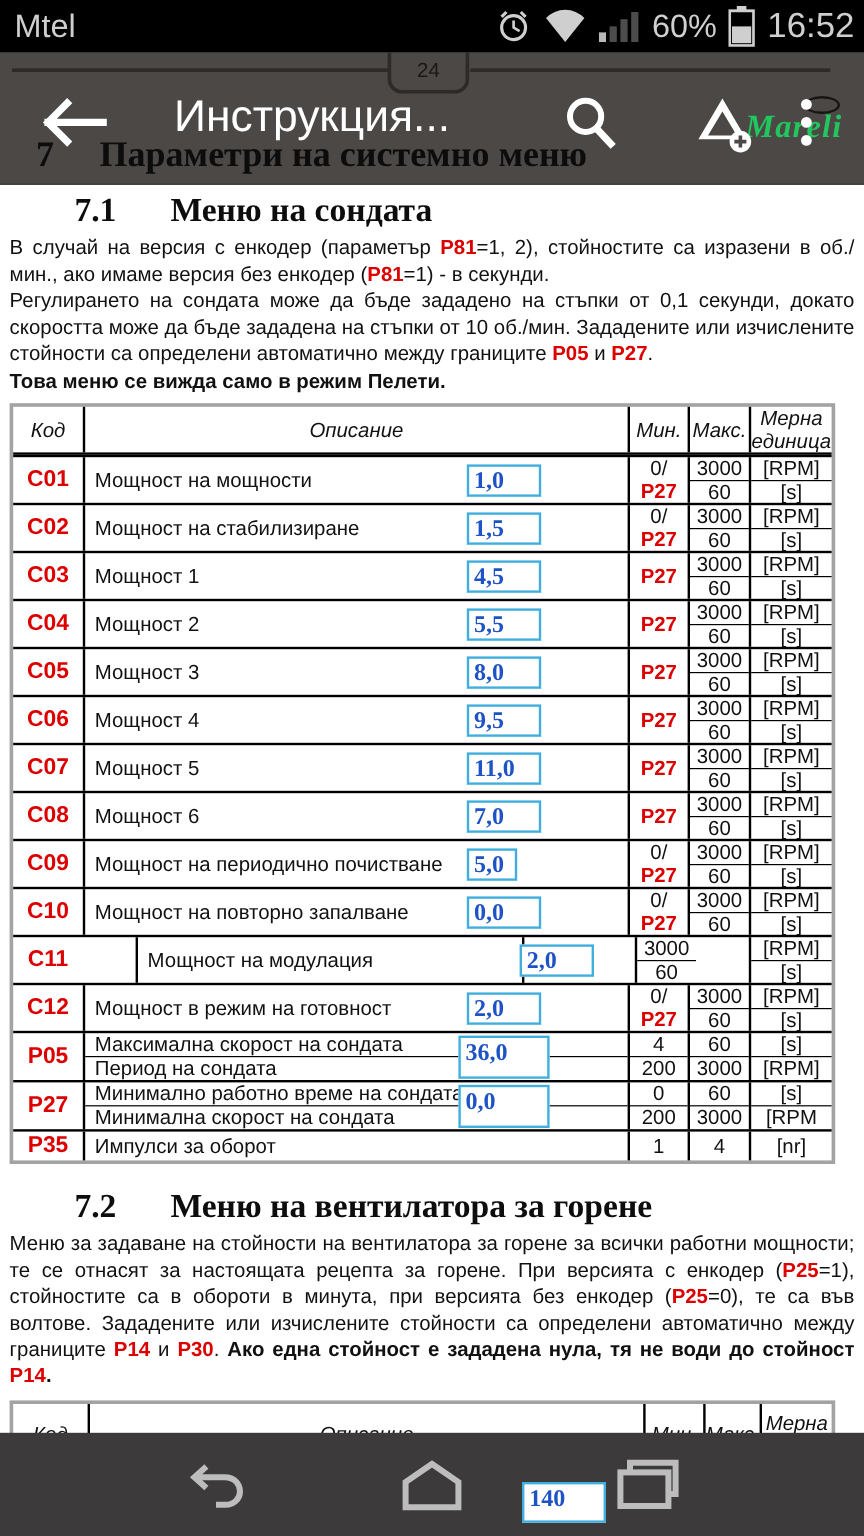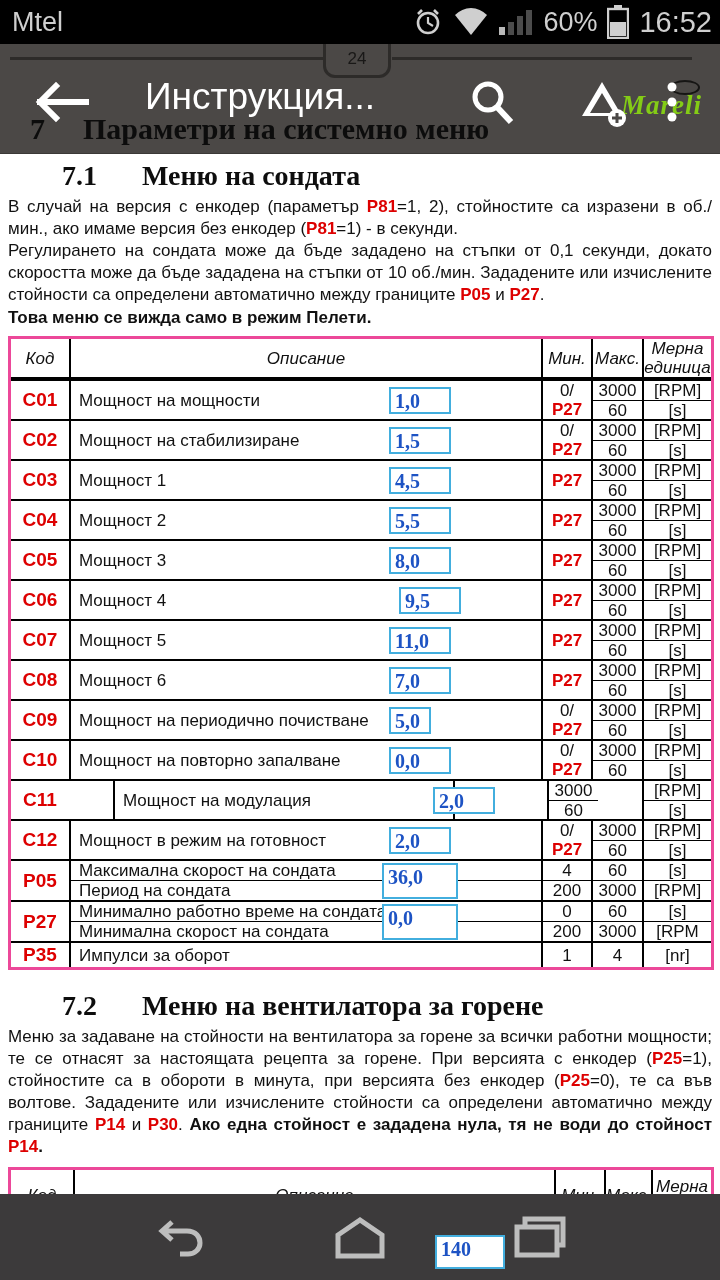--- a/index.html
+++ b/index.html
@@ -26,21 +26,21 @@
   }
   .doc-rule { position:absolute; top:13px; height:3px; background:#2d2b29; }
   .doc-rule.left { left:10px; width:315px; }
   .doc-rule.right { left:392px; width:300px; }
   .page-badge {
     position:absolute; top:-18px; left:323px; width:68px; height:52px;
     border:3px solid #2d2b29; border-radius:12px;
     color:#191817; font-size:17px; text-align:center; padding-top:20px;
   }
   .brand-logo {
-    position:absolute; top:46px; right:18px; color:#84cc16;
+    position:absolute; top:46px; right:18px; color:#22c55e;
     font-family:"Liberation Serif", serif; font-style:italic; font-weight:bold;
     font-size:27px; letter-spacing:1px;
   }
   .brand-oval { position:absolute; top:-10px; right:2px; width:30px; height:15px;
     border:2px solid #161514; border-radius:50%; }
   .chapter-line {
     position:absolute; top:68px; left:30px; color:#0c0c0c;
     font-family:"Liberation Serif", serif; font-weight:bold; font-size:30px;
     white-space:nowrap;
   }
@@ -62,21 +62,21 @@
   .sec-head .sec-num { display:inline-block; width:80px; }
   .para {
     margin:0 8px; font-size:17px; line-height:22px; color:#111;
     text-align:justify;
   }
   .para.bold-note { font-weight:bold; text-align:left; margin-top:1px; }
   .seg-b { font-weight:bold; }
   .seg-rb { font-weight:bold; color:var(--red); }
   :root { --red:#dd0000; --blue:#1d53c4; --boxb:#42aede; }
   
-  .ptable { margin:7px 6px 0 8px; border:3px solid #ec4899; }
+  .ptable { margin:7px 24px 0 8px; border:3px solid #a3a3a3; }
   .t-row { display:flex; border-top:2px solid #000; align-items:stretch; }
   .t-row:first-child { border-top:none; }
   .t-row.head { border-bottom:2px solid #000; }
   .cell { border-left:2px solid #000; display:flex; flex-direction:column; }
   .cell:first-child { border-left:none; }
   .c-code { width:58px; align-items:center; justify-content:center;
     font-weight:bold; font-size:19px; color:var(--red); display:flex; }
   .c-desc { flex:1; position:relative; justify-content:center; }
   .c-min  { width:50px; }
   .c-max  { width:51px; }
@@ -279,21 +279,21 @@
           </div>
           <div class="cell c-unit divided">
             <div class="sub">[RPM]</div>
             <div class="sub">[s]</div>
           </div>
         </div>
         <div class="t-row" style="height: 40px;">
           <div class="cell c-code">C06</div>
           <div class="cell c-desc">
             <div class="sub">Мощност 4</div>
-            <div class="val-box" style="left: 328px; width: 62px; height: 27px; top: 6px;">9,5</div>
+            <div class="val-box" style="left: 318px; width: 62px; height: 27px; top: 6px;">9,5</div>
           </div>
           <div class="cell c-min">
             <div class="sub red-t">P27</div>
           </div>
           <div class="cell c-max divided">
             <div class="sub">3000</div>
             <div class="sub">60</div>
           </div>
           <div class="cell c-unit divided">
             <div class="sub">[RPM]</div>

